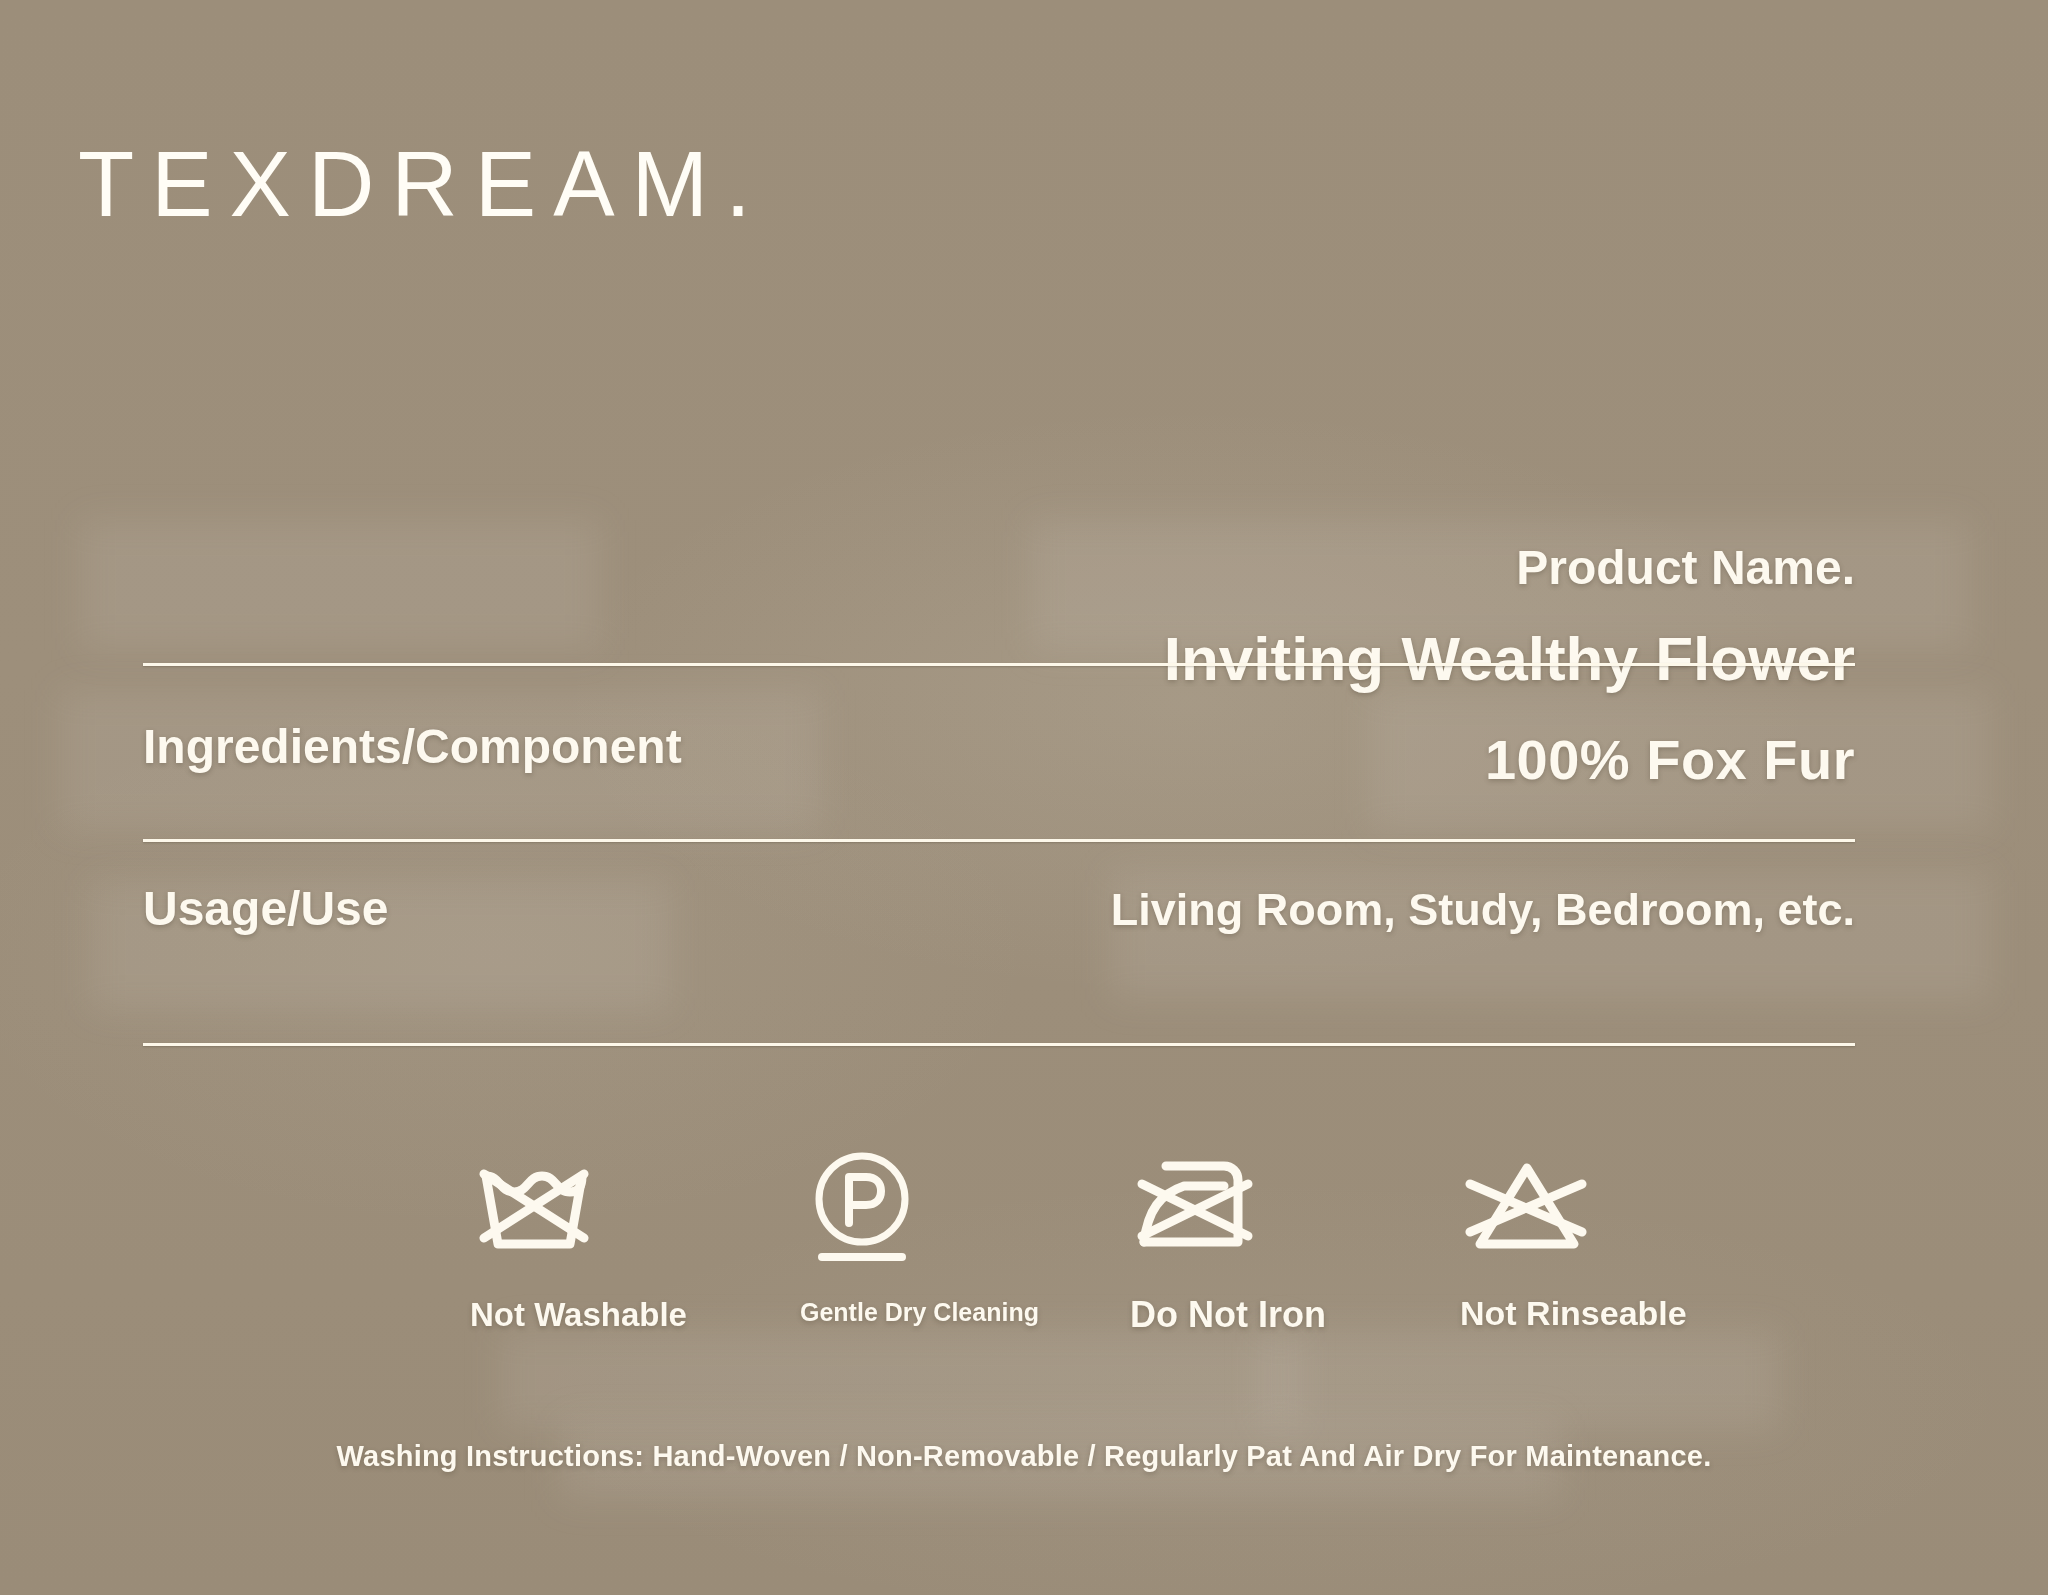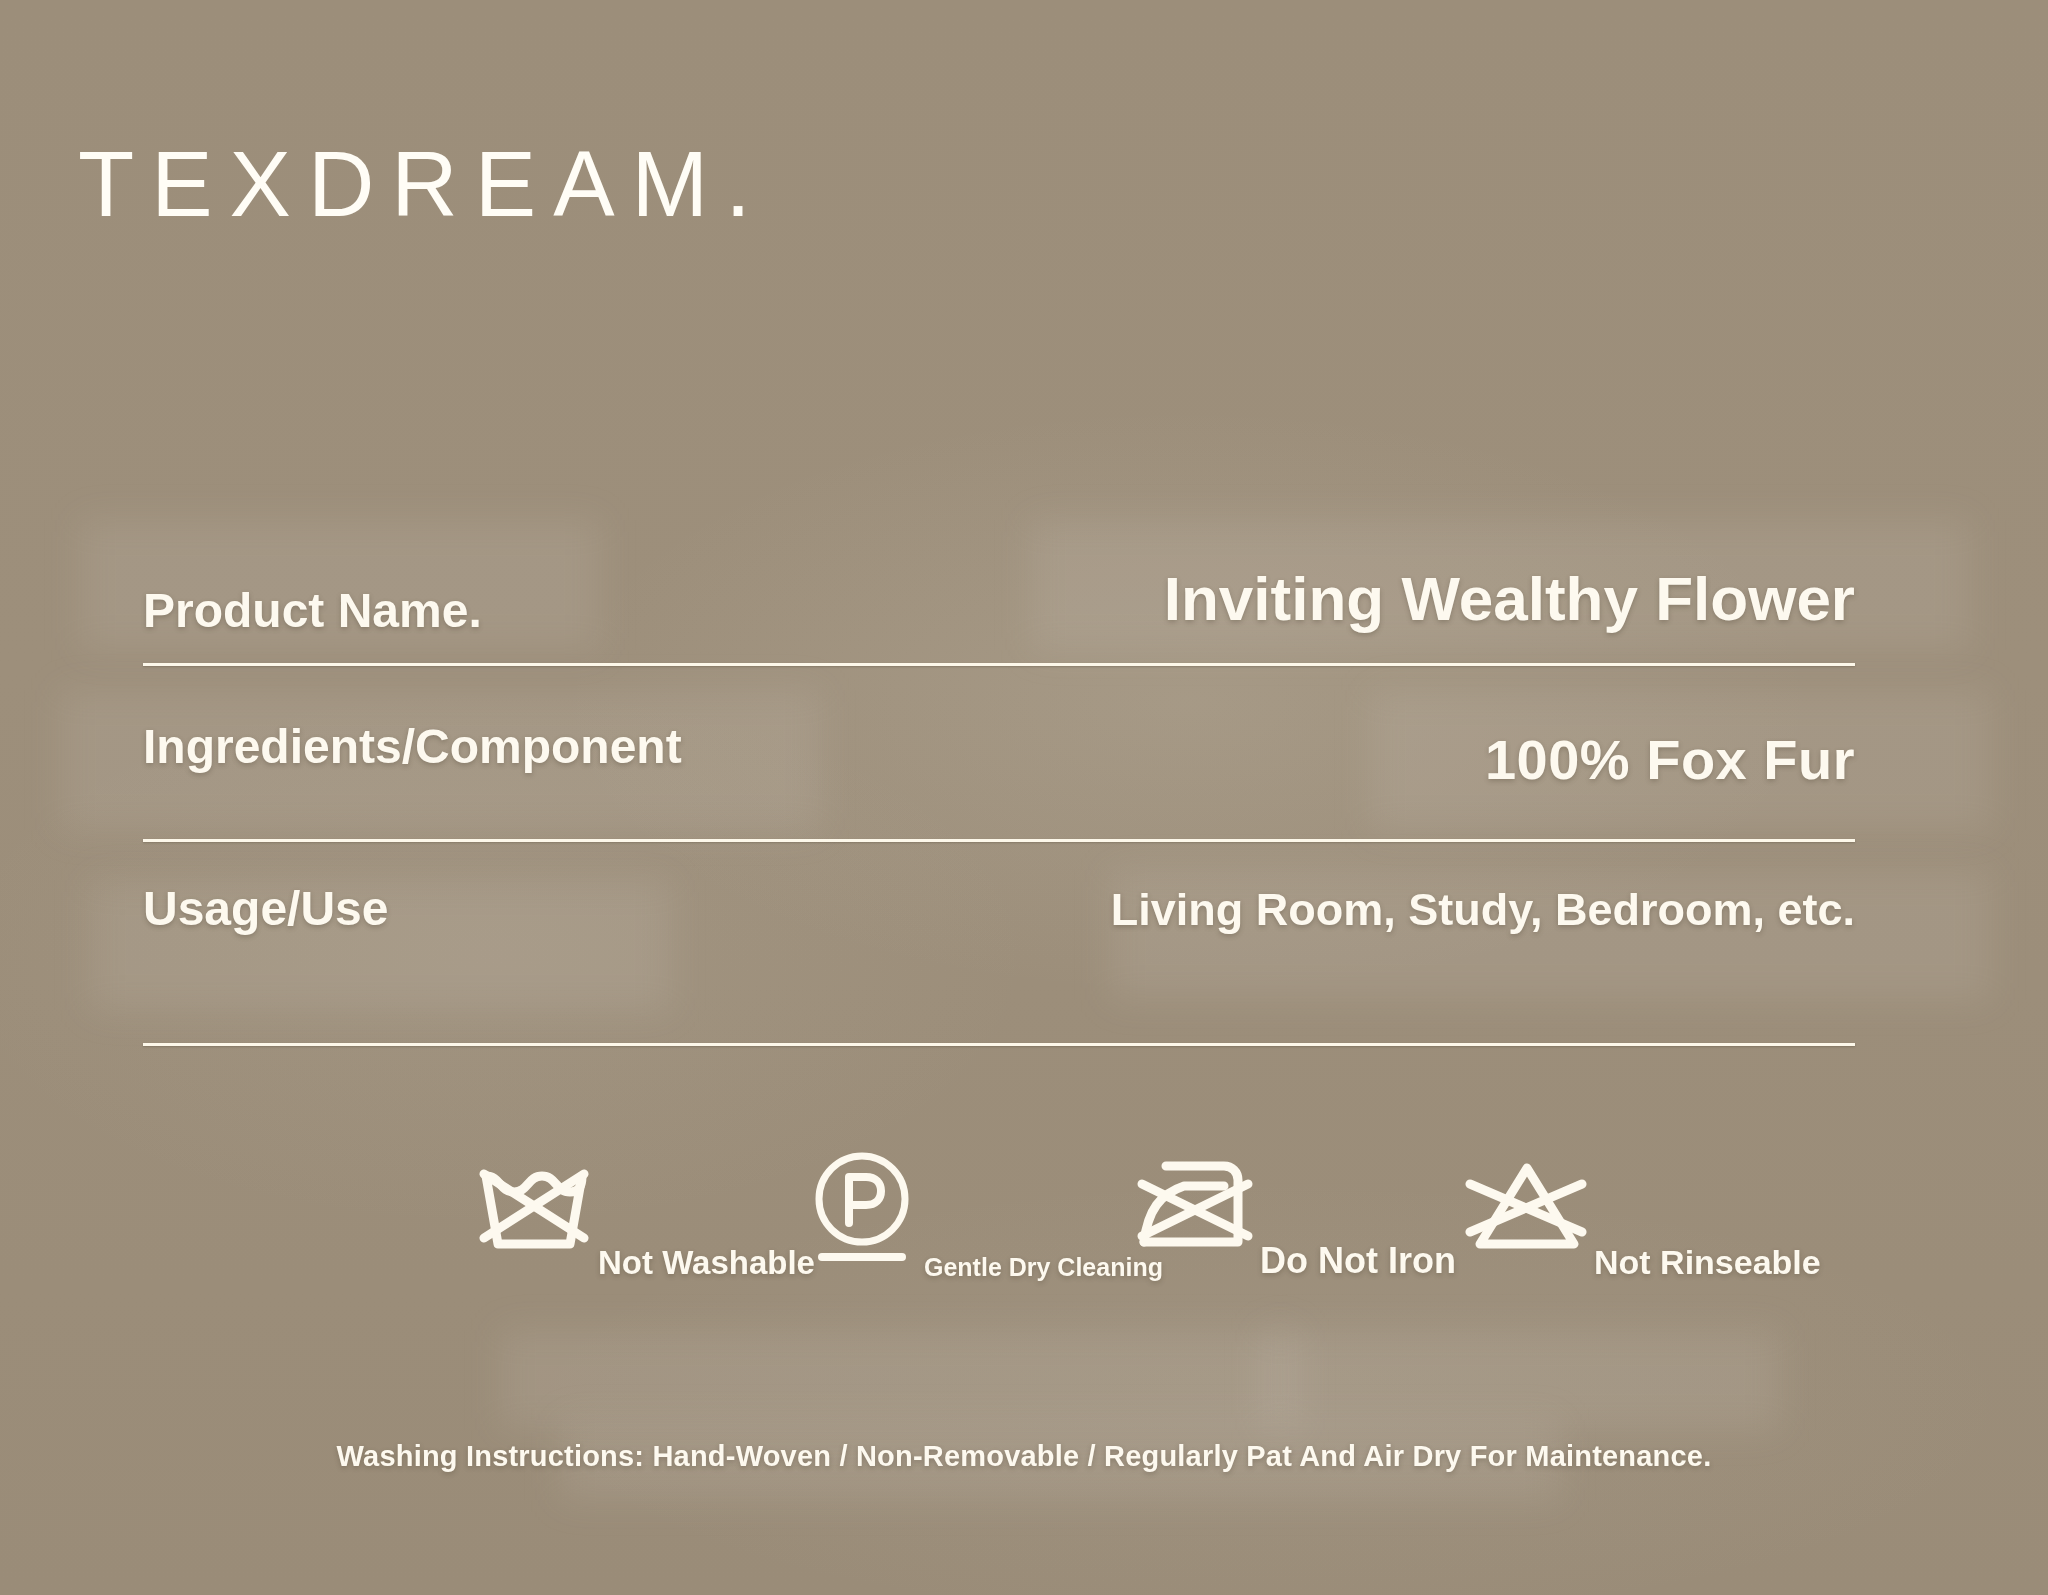--- a/index.html
+++ b/index.html
@@ -77,21 +77,21 @@
   }
   .spec-value {
     font-weight: 700;
     font-stretch: condensed;
     white-space: nowrap;
     text-align: right;
     text-shadow: 0 2px 5px rgba(70,58,42,0.30);
   }
 
   
-  .row-1 { height: 126px; }
+  .row-1 { height: 126px; flex-direction: column; }
   .row-1 .spec-label { font-size: 48px; padding-bottom: 28px; }
   .row-1 .spec-value { font-size: 62px; padding-bottom: 32px; }
   .row-1 .rule { bottom: 0; }
 
   
   .row-2 { height: 176px; gap: 16px; }
   .row-2 .spec-label { font-size: 48px; padding-bottom: 68px; }
   .row-2 .spec-value { font-size: 56px; padding-bottom: 50px; letter-spacing: 0.5px; }
   .row-2 .rule { bottom: 0; }
 
@@ -107,22 +107,22 @@
     left: 470px;
     top: 1132px;
     width: 1290px;
     display: flex;
     justify-content: space-between;
     align-items: flex-start;
   }
   .care-item {
     width: 300px;
     display: flex;
-    flex-direction: row;
-    align-items: flex-end;
+    flex-direction: column;
+    align-items: flex-start;
   }
   .care-icon {
     height: 150px;
     display: flex;
     align-items: center;
     justify-content: center;
   }
   .care-icon svg { display: block; }
   .care-caption {
     font-weight: 700;

